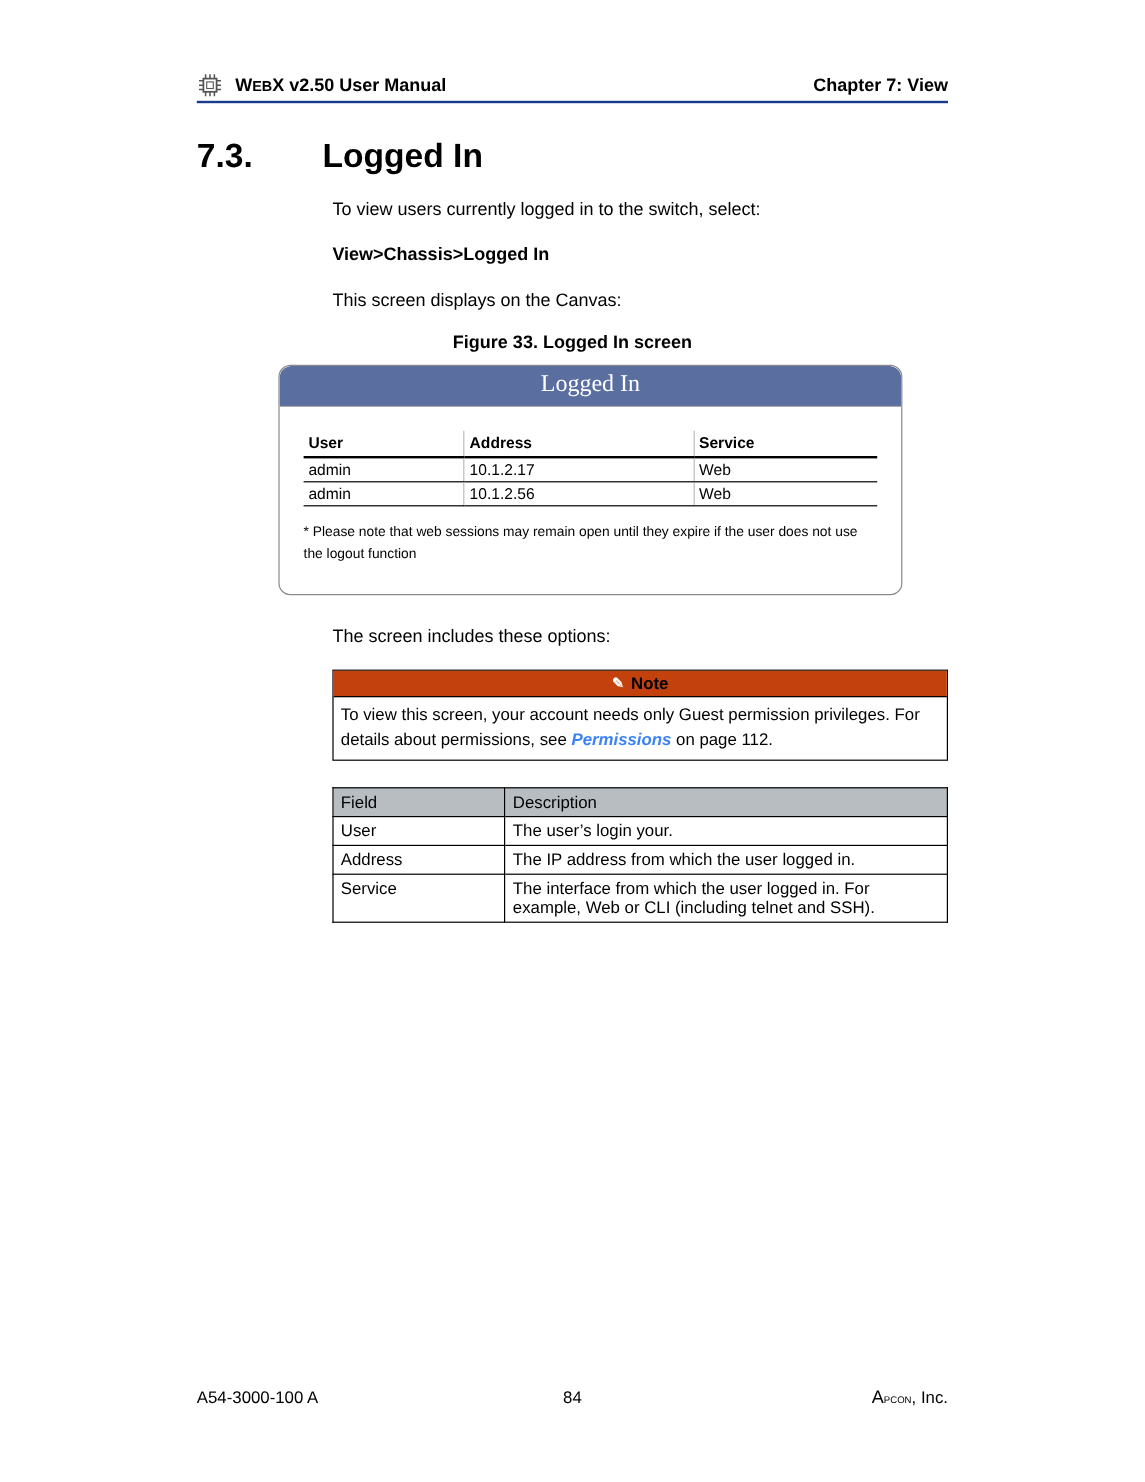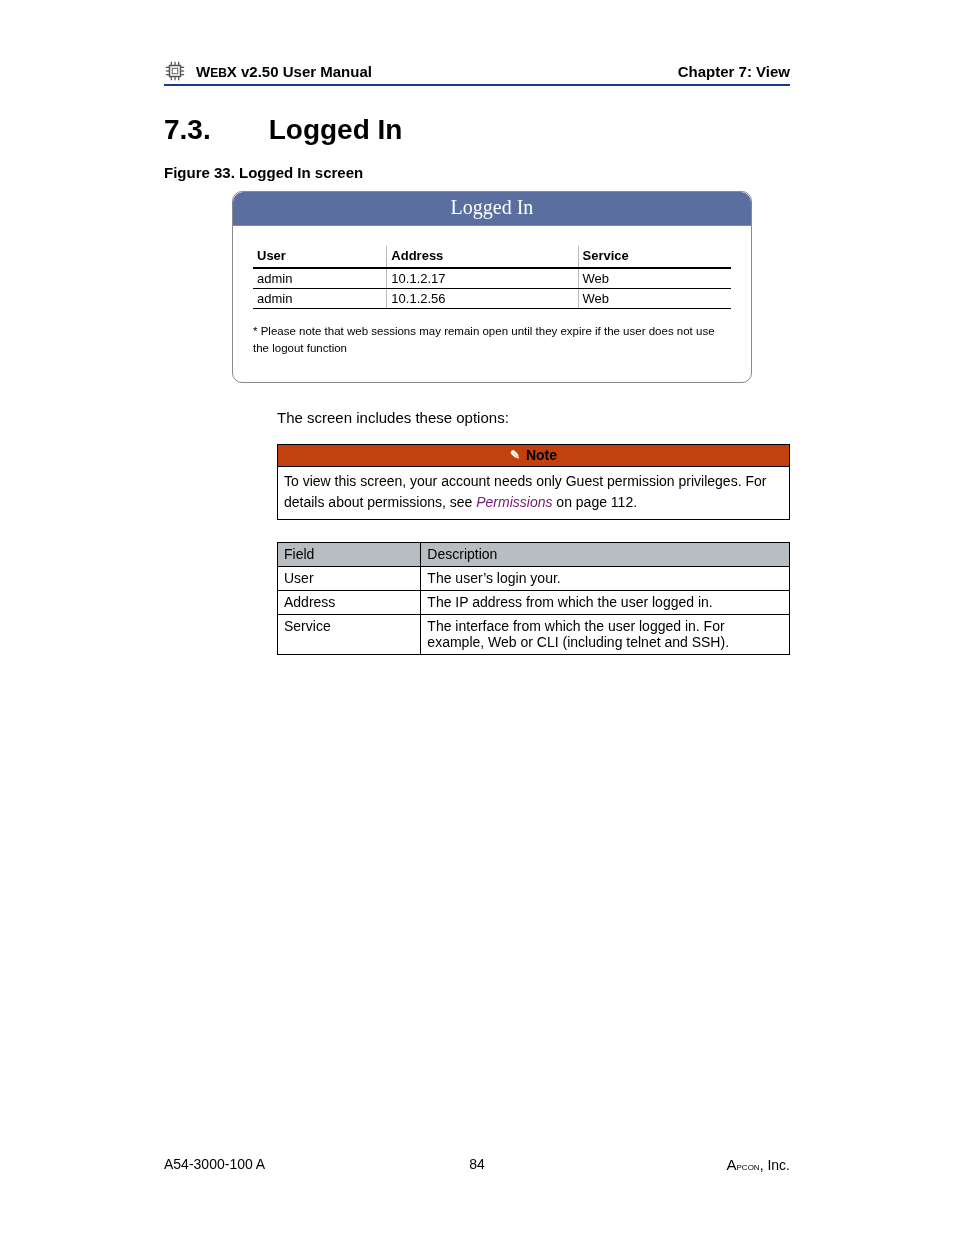--- a/index.html
+++ b/index.html
@@ -64,21 +64,21 @@
   .body-block {
     margin-left: 113px;
   }
   .body-text {
     font-size: 15px;
     margin: 0 0 16px 0;
     line-height: 1.45;
   }
   .bold { font-weight: bold; }
   .figure-caption {
-    text-align: left;
+    text-align: center;
     font-weight: bold;
     font-size: 15px;
     margin: 4px 0 10px 0;
   }
   .figure-wrap {
     margin-left: 68px;
   }
   .figure-box {
     border: 1.2px solid #8a8a8a;
     border-radius: 10px;
@@ -143,24 +143,25 @@
     vertical-align: 1px;
     margin-right: 2px;
     color:#fff;
   }
   .note-body {
     font-size: 14px;
     line-height: 1.5;
     padding: 4px 6px 6px 6px;
   }
   .link {
-    color: #701a75;
+    color: #3b82f6;
     font-style: italic;
     text-decoration: none;
     cursor: pointer;
+    font-weight: bold;
   }
   .field-table {
     width: 100%;
     border: 1.5px solid #000;
     border-collapse: collapse;
     font-size: 14px;
   }
   .field-table th {
     background: #b8bdc2;
     text-align: left;
@@ -223,20 +224,25 @@
       </span>
     </div>
     <div class="header-right">Chapter 7: View</div>
   </div>
 
   <div class="section-head">
     <span class="section-num">7.3.</span>
     <span class="section-title">Logged In</span>
   </div>
 
+  <div class="body-block">
+    <p class="body-text">To view users currently logged in to the switch, select:</p>
+    <p class="body-text bold">View&gt;Chassis&gt;Logged In</p>
+    <p class="body-text">This screen displays on the Canvas:</p>
+  </div>
 
   <p class="figure-caption">Figure 33. Logged In screen</p>
 
   <div class="body-block figure-wrap">
     <div class="figure-box">
       <div class="figure-titlebar">Logged In</div>
       <table class="inner-table">
         <colgroup>
             <col style="width:28%">
             <col style="width:40%">

